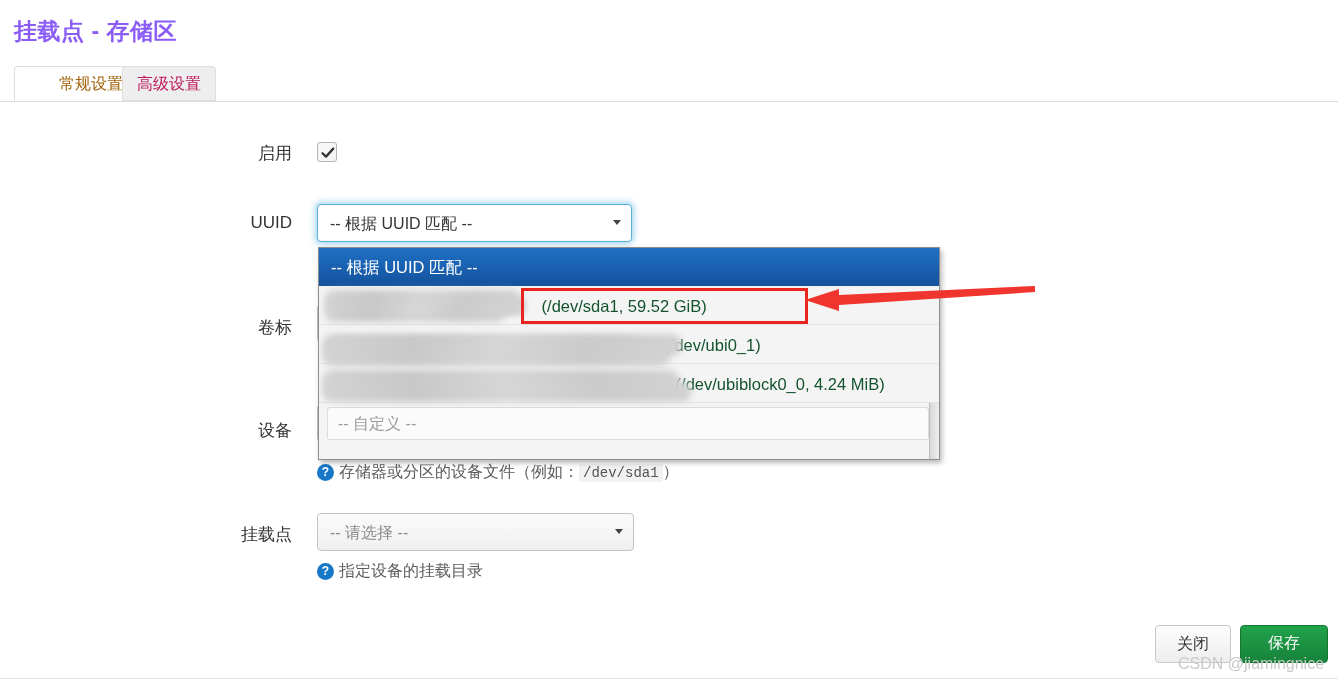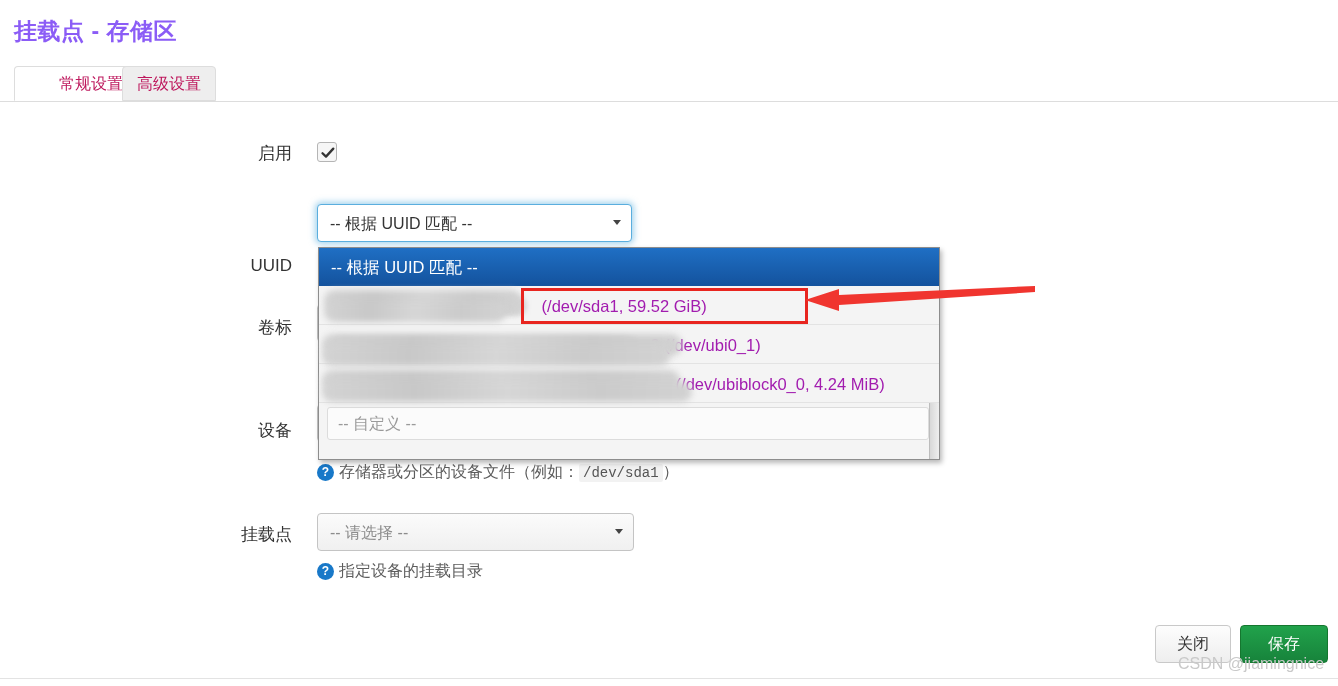--- a/index.html
+++ b/index.html
@@ -48,21 +48,21 @@
     border: 1px solid #dddddd;
     border-top-left-radius: 4px;
     border-top-right-radius: 4px;
     cursor: pointer;
     white-space: nowrap;
   }
   .tab.active {
     left: 14px;
     background: #ffffff;
     border-bottom-color: #ffffff;
-    color: #be185d;
+    color: #a16207;
     padding-left: 44px;
   }
   .tab.inactive {
     left: 122px;
     background: #eeeeee;
     border-color: #dddddd;
     color: #be185d;
   }
 
   
@@ -193,21 +193,21 @@
     vertical-align: middle;
     height: 19px;
     border-radius: 9px;
     background: linear-gradient(90deg,#cfcfcf 0%,#d8d8d8 18%,#c9c9c9 40%,#d4d4d4 62%,#cccccc 85%,#d6d6d6 100%);
     filter: blur(2.4px);
     opacity: 0.95;
   }
   .dd-item .tail {
     display: inline-block;
     vertical-align: middle;
-    color: #a21caf;
+    color: #14532d;
   }
   .dd-custom {
     position: relative;
     margin: 4px 10px 16px 8px;
     height: 33px;
     line-height: 31px;
     font-size: 16px;
     color: #9a9a9a;
     padding: 0 10px;
     box-sizing: border-box;
@@ -301,20 +301,21 @@
     color: #333;
     text-align: center;
   }
   #save-btn {
     left: 1240px;
     top: 625px;
     width: 88px;
     background: linear-gradient(#21a24b,#17833b);
     border: 1px solid #15772f;
     color: #ffffff;
+    font-family: Liberation Mono, monospace;
   }
 
   
   .watermark {
     position: absolute;
     left: 1178px;
     top: 655px;
     font-size: 16px;
     color: #c9c9c9;
     white-space: nowrap;
@@ -344,21 +345,21 @@
   </div>
 </div>
 
 <div class="lbl" style="top:142px;">启用</div>
 <div class="checkbox">
   <svg width="16" height="16" viewBox="0 0 16 16">
     <path d="M2.5 8.2 L6 11.6 L13.3 3.6" stroke="#333333" stroke-width="2.3" fill="none" stroke-linecap="round" stroke-linejoin="round"></path>
   </svg>
 </div>
 
-<div class="lbl" style="top:213px;margin-top:43px;">UUID</div>
+<div class="lbl" style="top:213px;">UUID</div>
 <div class="select-box" id="uuid-select">
   <span class="sel-text">-- 根据 UUID 匹配 --</span>
   <span class="caret"></span>
 </div>
 
 <div class="lbl" style="top:316px;">卷标</div>
 <div class="select-box" id="label-select">
   <span class="caret"></span>
 </div>
 

